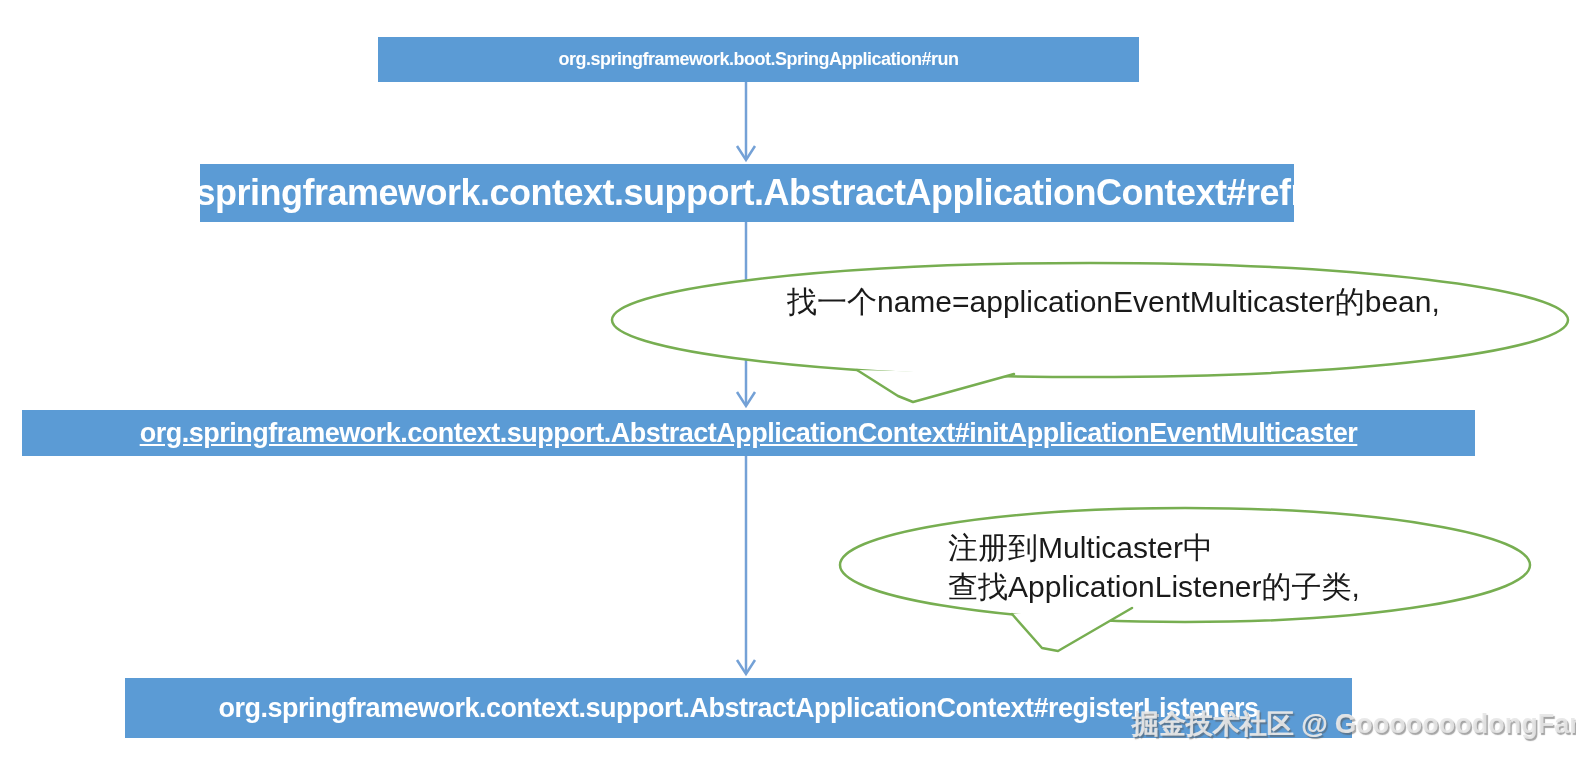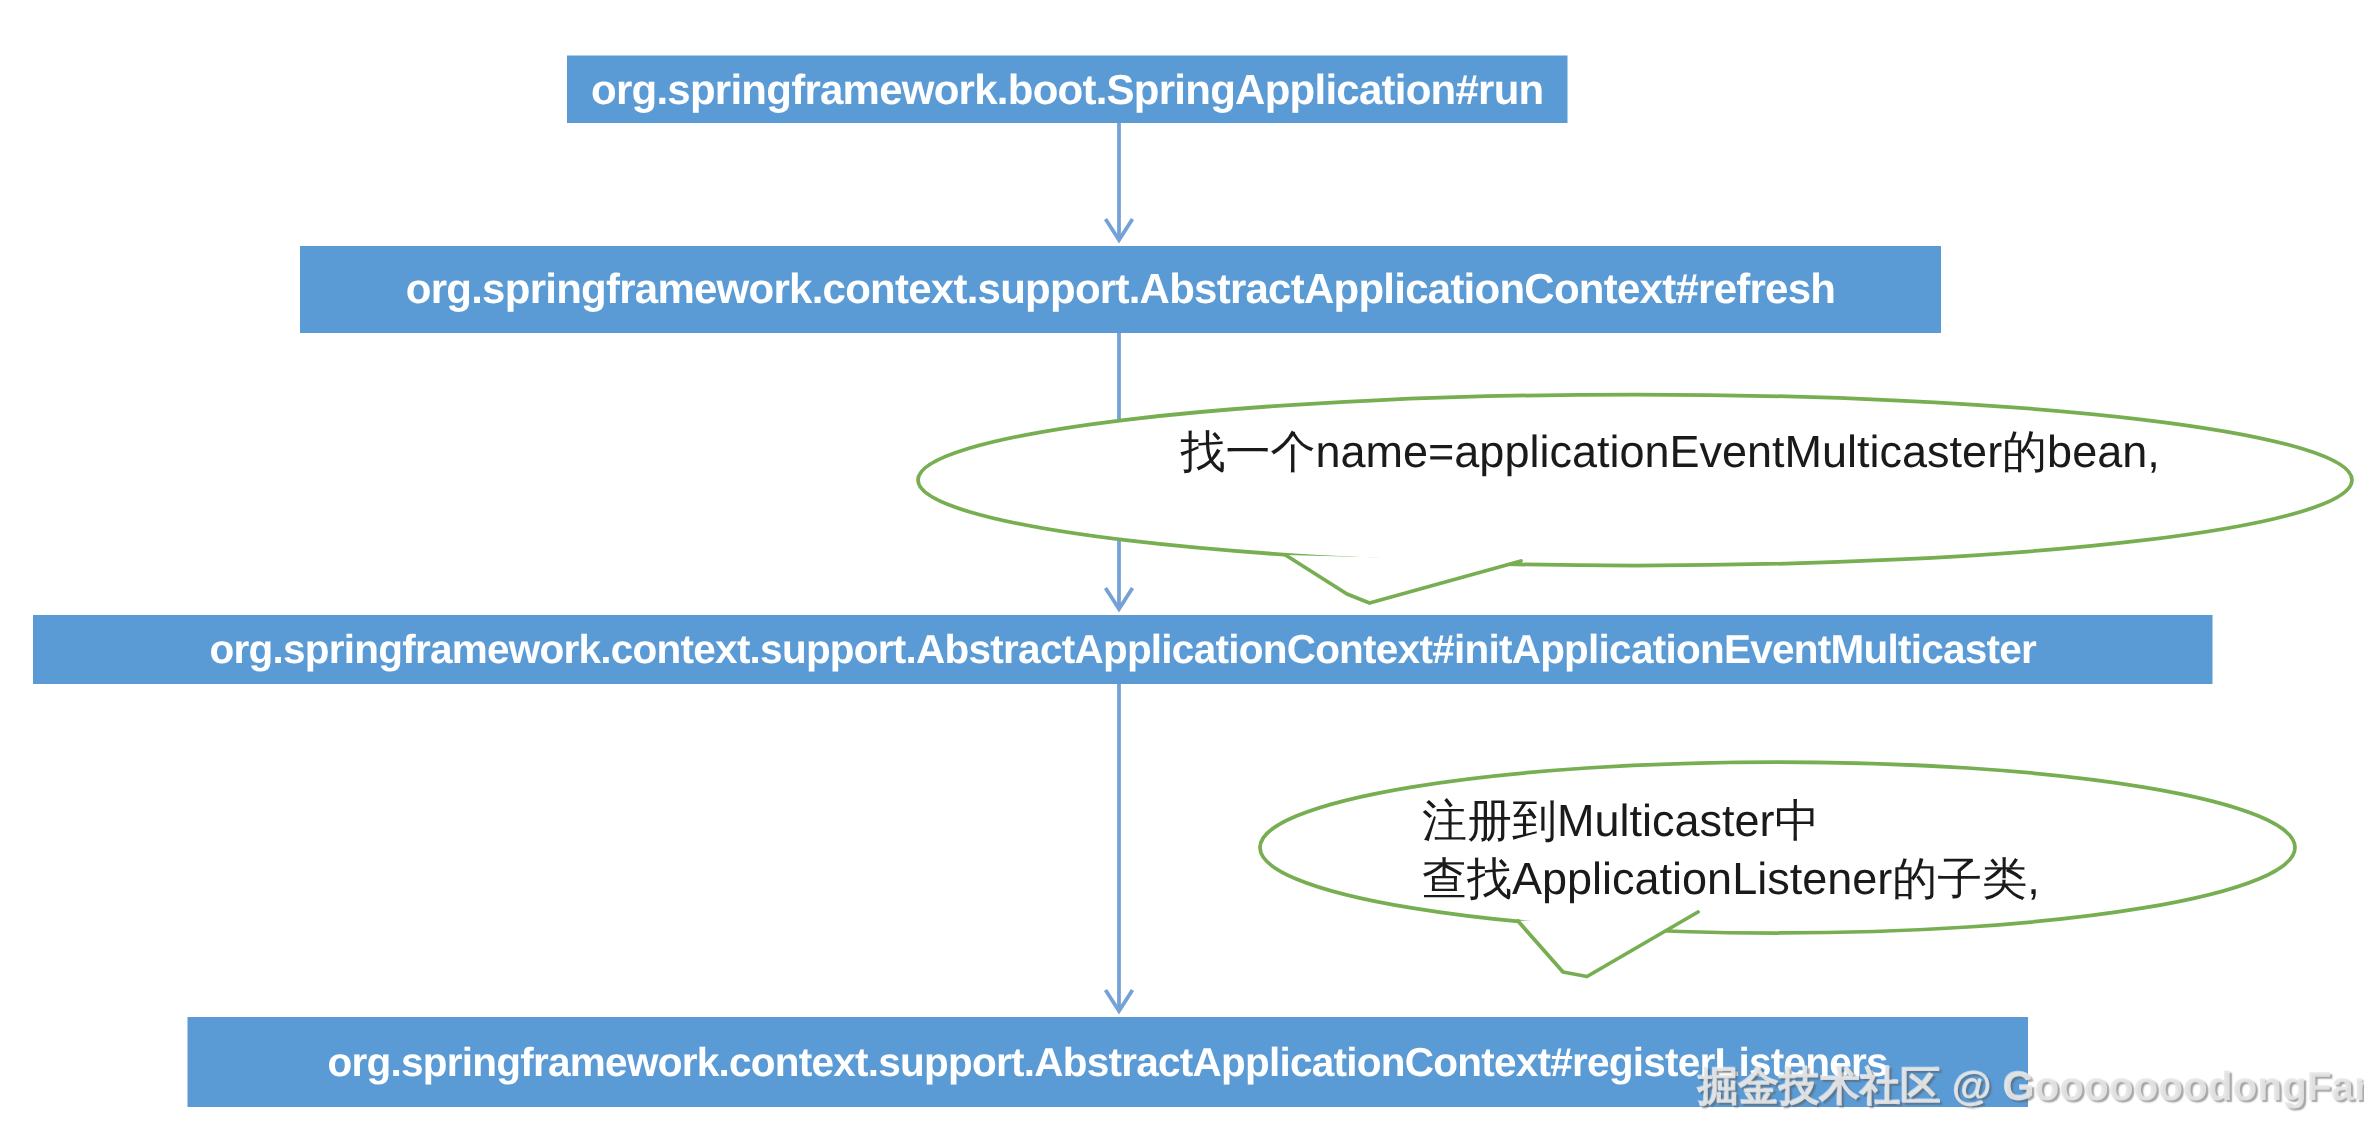--- a/index.html
+++ b/index.html
@@ -46,23 +46,23 @@
     background: var(--node-fill, #5b9bd5);
     color: var(--node-text, #ffffff);
     font-weight: bold;
     letter-spacing: -0.5px;
     display: flex;
     align-items: center;
     justify-content: center;
     white-space: nowrap;
     box-sizing: border-box;
   }
-  .node-1 { left: 378px; top: 37px;  width: 667px;  height: 45px; font-size: 28px; }
-  .node-2 { left: 200px; top: 164px; width: 1094px; height: 58px; font-size: 28px; }
-  .node-3 { left: 22px;  top: 410px; width: 1453px; height: 46px; font-size: 27px; }
+  .node-1 { left: 378px; top: 37px;  width: 761px;  height: 45px; font-size: 18px; }
+  .node-2 { left: 200px; top: 164px; width: 1094px; height: 58px; font-size: 36px; }
+  .node-3 { left: 22px;  top: 410px; width: 1453px; height: 46px; font-size: 27px; text-decoration: underline; }
   .node-4 { left: 125px; top: 678px; width: 1227px; height: 60px; font-size: 27px; }
   .callout-text {
     position: absolute;
     z-index: 2;
     color: var(--callout-text, #1a1a1a);
     font-size: 30px;
     line-height: 39px;
     white-space: nowrap;
     text-align: left;
   }

